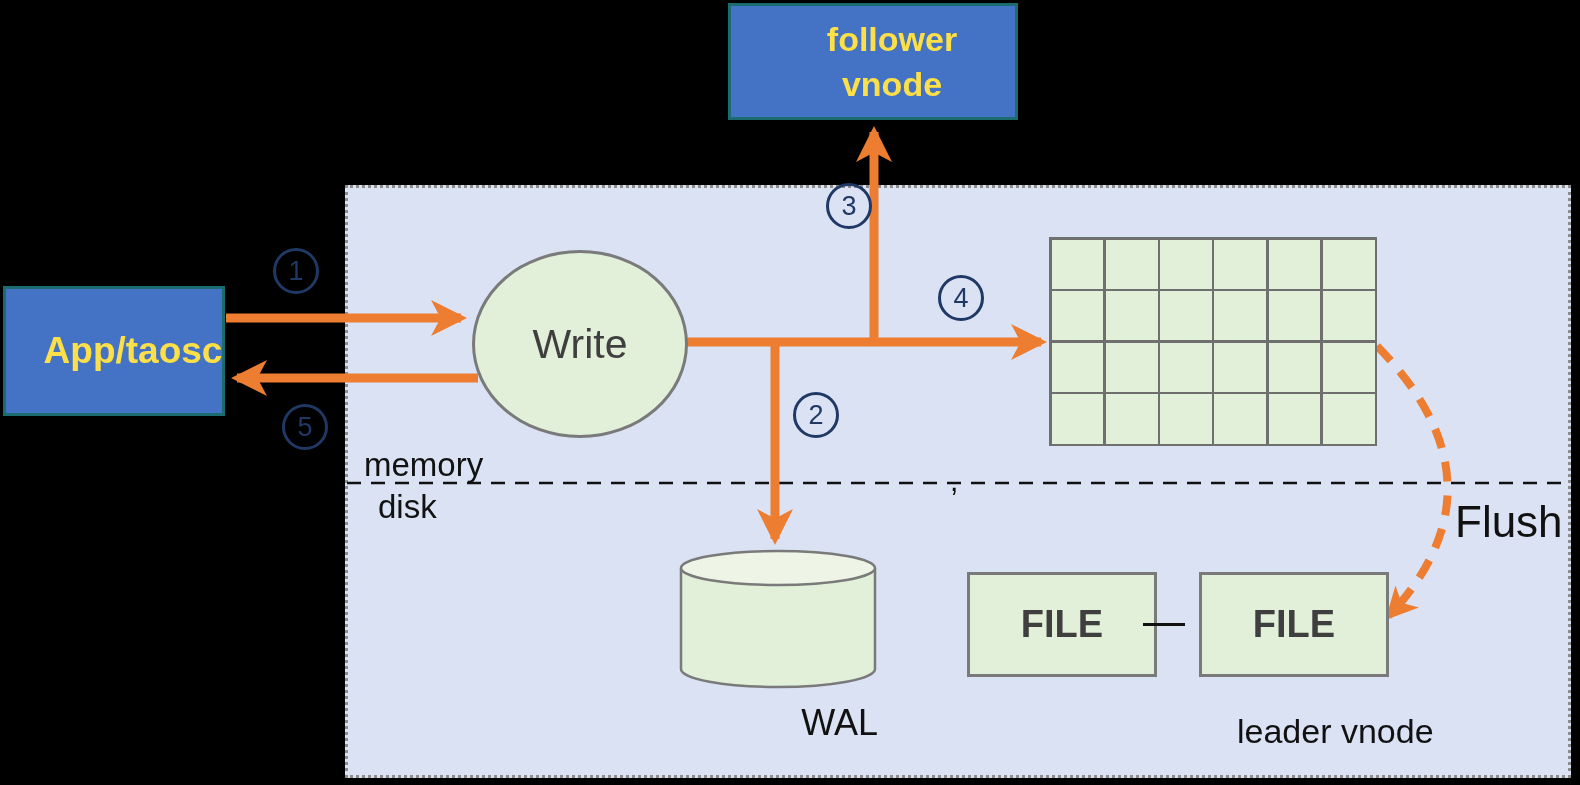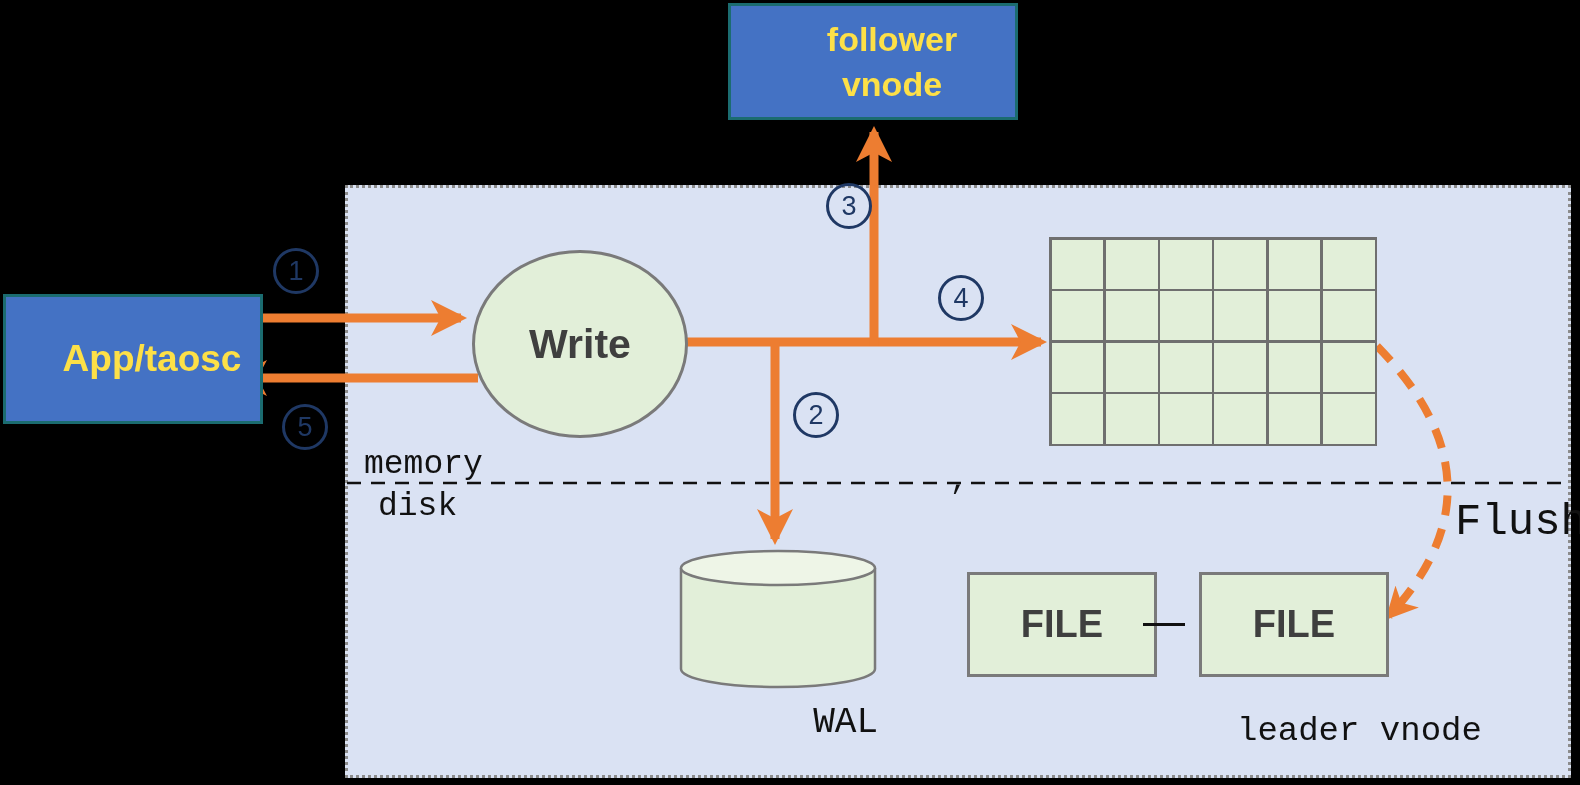--- a/index.html
+++ b/index.html
@@ -20,43 +20,43 @@
     left:345px;top:185px;width:1226px;height:593px;
     background:var(--panel-fill);border:3px dotted var(--panel-border);
   }
   
   .node-blue{
     background:var(--node-blue);border:3px solid var(--node-blue-border);
     color:#fde047;font-weight:bold;display:flex;align-items:center;justify-content:center;
     text-align:center;white-space:pre-line;padding-left:38px;
   }
   #follower{left:728px;top:3px;width:290px;height:117px;font-size:34px;line-height:1.3;}
-  #app{left:3px;top:294px;width:260px;height:130px;font-size:37px;}
+  #app{left:3px;top:286px;width:222px;height:130px;font-size:37px;}
   
   #write{
     left:472px;top:250px;width:216px;height:188px;border-radius:50%;
     background:var(--node-green);border:3px solid var(--node-green-border);
     display:flex;align-items:center;justify-content:center;
-    font-size:41px;font-weight:bold;color:var(--text-dark);
+    font-size:41px;font-weight:normal;color:var(--text-dark);
   }
   #memtable{
     left:1049px;top:237px;width:328px;height:209px;
     background:var(--grid-line);padding:2.5px;display:grid;gap:2.5px;
   }
   #memtable .cell{background:var(--node-green);}
   .file-box{
     top:572px;width:190px;height:105px;background:var(--node-green);
     border:3px solid var(--node-green-border);display:flex;align-items:center;justify-content:center;
     font-size:38px;font-weight:bold;color:var(--text-dark);margin-left:14px;
   }
   #file1{left:953px;} #file2{left:1185px;}
   #file-connector{left:1143px;top:623px;width:42px;height:3px;background:var(--text-black);}
   #wal-cyl{left:678px;top:548px;}
   
-  .lbl{color:var(--text-black);font-size:33px;line-height:38px;font-family:Liberation Mono, monospace;}
+  .lbl{color:var(--text-black);font-size:33px;line-height:38px;}
   #lbl-memory{left:364px;top:446px;}
   #lbl-disk{left:364px;top:488px;margin-left:14px;}
   #lbl-wal{left:678px;top:704px;width:200px;text-align:right;font-size:36px;}
   #lbl-flush{left:1455px;top:503px;font-size:44px;}
   #lbl-leader{right:23px;top:712px;width:320px;font-size:34px;}
   #divider-mark{left:950px;top:462px;font-size:30px;}
   
   .step{
     position:absolute;width:40px;height:40px;border-radius:50%;
     border:3px solid var(--step-navy);color:var(--step-navy);

